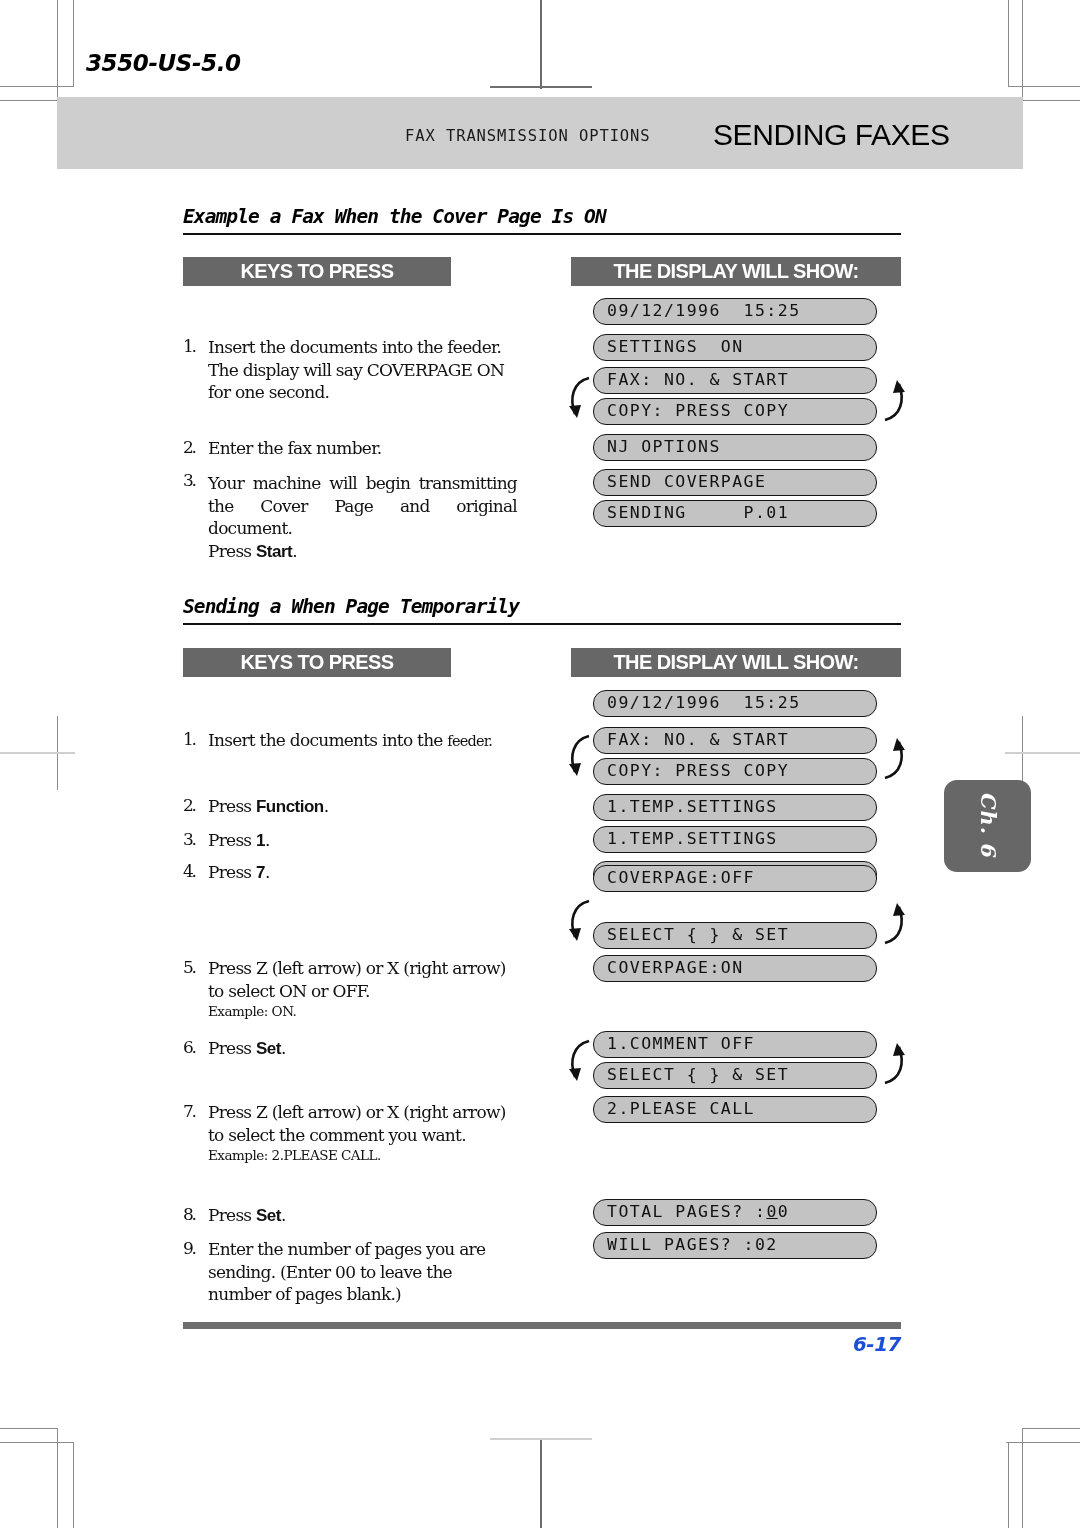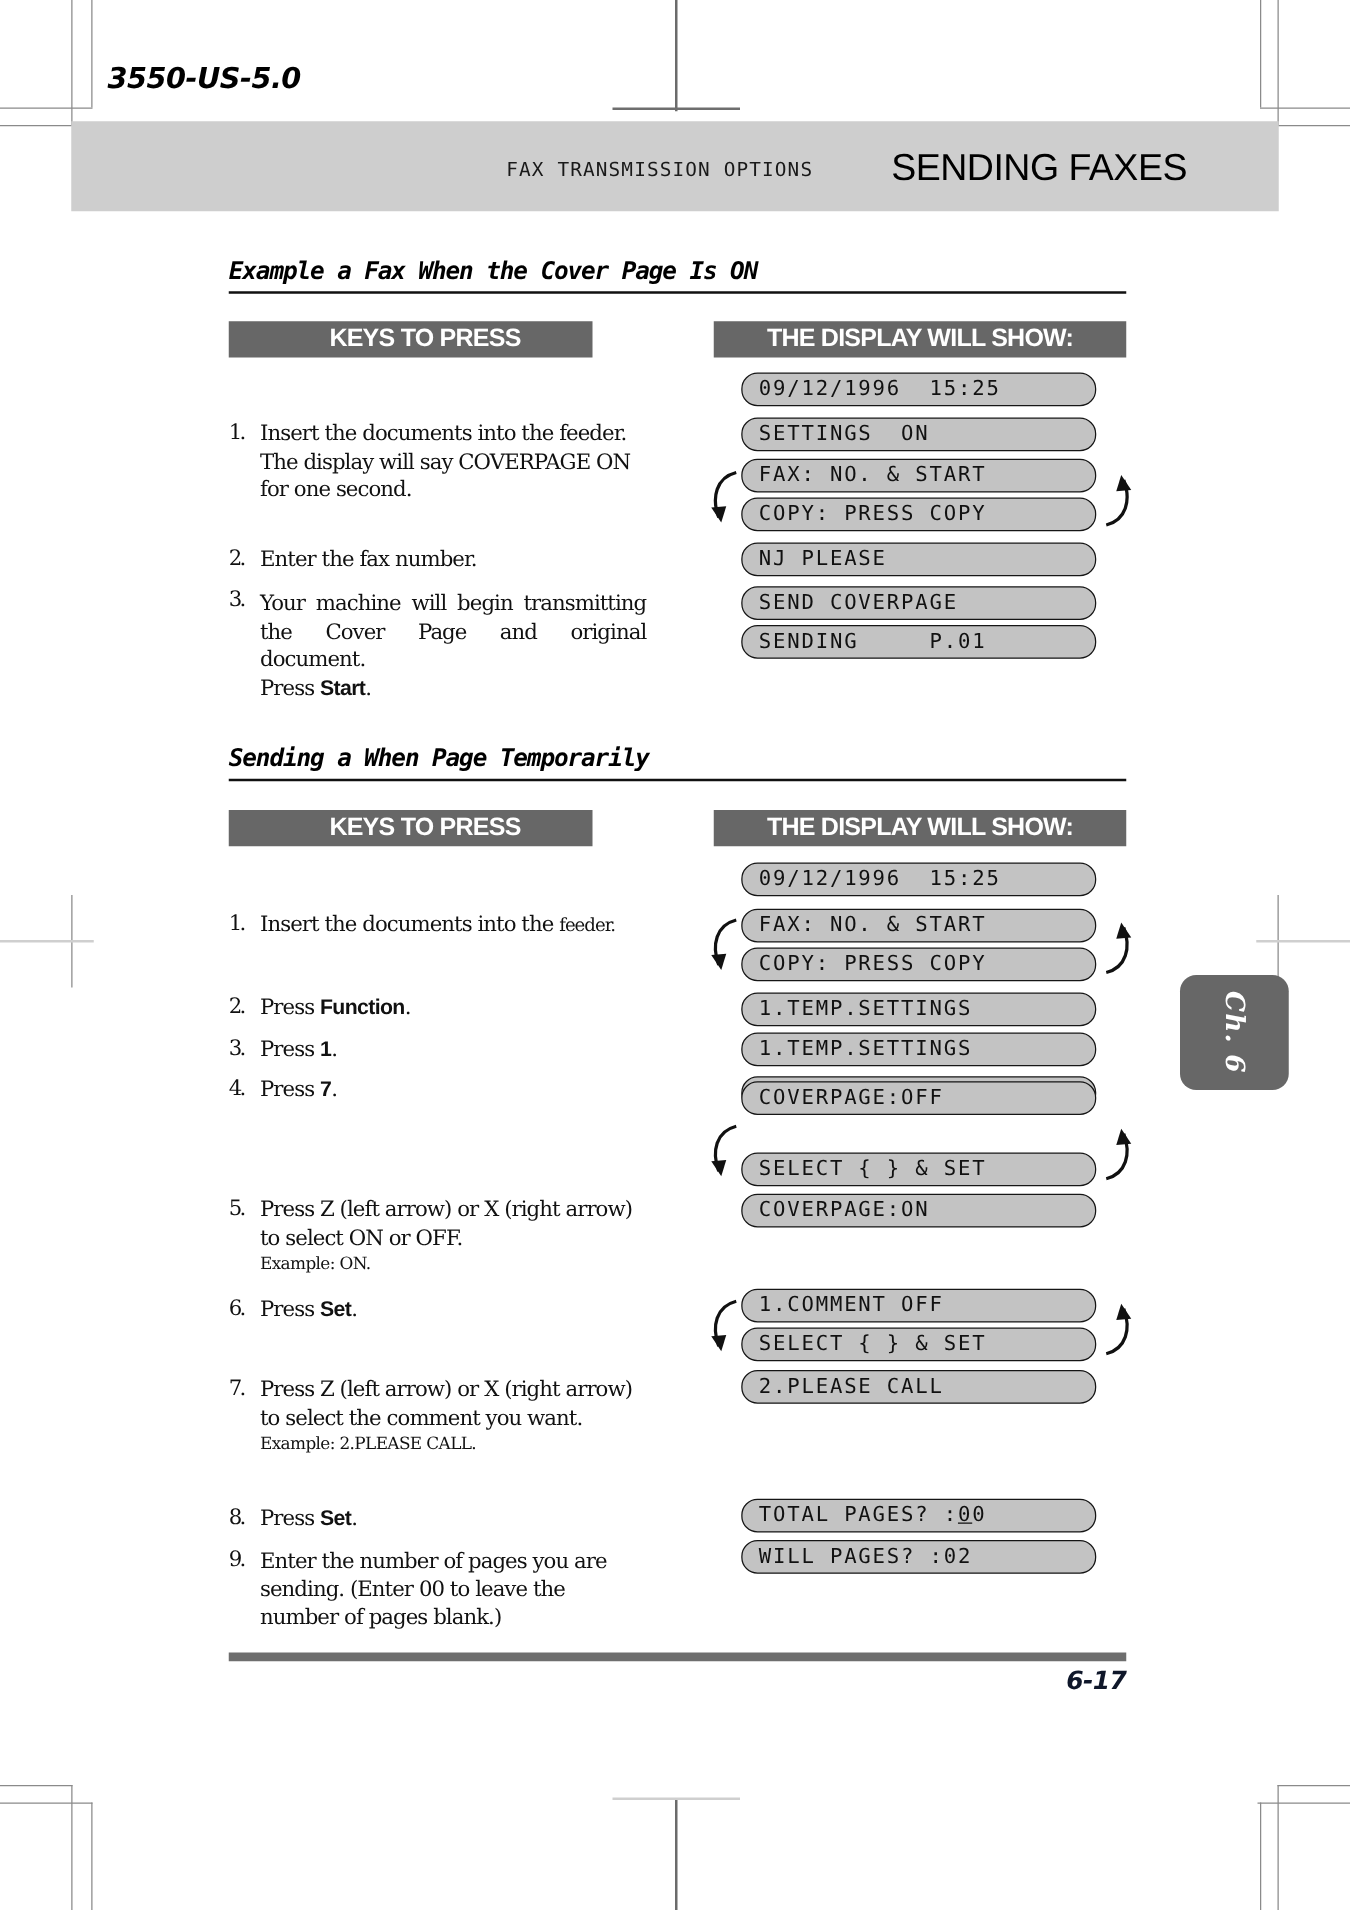--- a/index.html
+++ b/index.html
@@ -91,21 +91,21 @@
     background: #676767;
     color: #fff;
     font-family: "Liberation Sans", sans-serif;
     font-weight: bold;
     font-size: 20px;
     line-height: 29px;
     text-align: center;
     letter-spacing: -0.6px;
     white-space: nowrap;
   }
-  .colbar.left  { left: 183px; width: 268px; padding-left: 23px; }
+  .colbar.left  { left: 183px; width: 268px; }
   .colbar.right { left: 571px; width: 330px; }
 
   
   .step {
     position: absolute;
     left: 183px;
     width: 334px;
     color: #111;
   }
   .step .num {
@@ -208,21 +208,21 @@
   }
   .page-no {
     position: absolute;
     right: 179px;
     top: 1332px;
     font-family: "DejaVu Sans", sans-serif;
     font-style: italic;
     font-weight: bold;
     font-size: 20px;
     letter-spacing: -0.5px;
-    color: #0f172a;
+    color: #1d4ed8;
   }
 </style>
 </head>
 <body>
 
 <div class="cropmark cm-v" style="left:57px; top:0; height:100px;"></div>
 <div class="cropmark cm-v" style="left:73px; top:0; height:86px;"></div>
 <div class="cropmark cm-h" style="left:0; top:86px; width:74px;"></div>
 <div class="cropmark cm-h" style="left:0; top:100px; width:58px;"></div>
 
@@ -274,21 +274,21 @@
 <div class="step" style="top:470px;">
   <div class="num">3.</div>
   <div class="txt justify" style="margin-top:2px;">Your machine will begin transmitting the Cover Page and original document.</div>
   <div class="txt"><span>Press </span><b>Start</b><span>.</span></div>
 </div>
 
 <div class="lcd" style="top:298px;">09/12/1996  15:25</div>
 <div class="lcd" style="top:334px;">SETTINGS  ON</div>
 <div class="lcd" style="top:367px;">FAX: NO. &amp; START</div>
 <div class="lcd" style="top:398px;">COPY: PRESS COPY</div>
-<div class="lcd" style="top:434px;">NJ PLEASE</div>
+<div class="lcd" style="top:434px;">NJ OPTIONS</div>
 <div class="lcd" style="top:469px;">SEND COVERPAGE</div>
 <div class="lcd" style="top:500px;">SENDING     P.01</div>
 
 <div class="loop" style="left:563px; top:372px;">
   <svg width="34" height="58" viewBox="0 0 34 58">
     <path d="M26 6 C10 10, 6 26, 12 42" fill="none" stroke="#111" stroke-width="2.6"></path>
     <path d="M6 34 L14 46 L18 33 Z" fill="#111"></path>
   </svg>
 </div>
 <div class="loop" style="left:877px; top:372px;">

